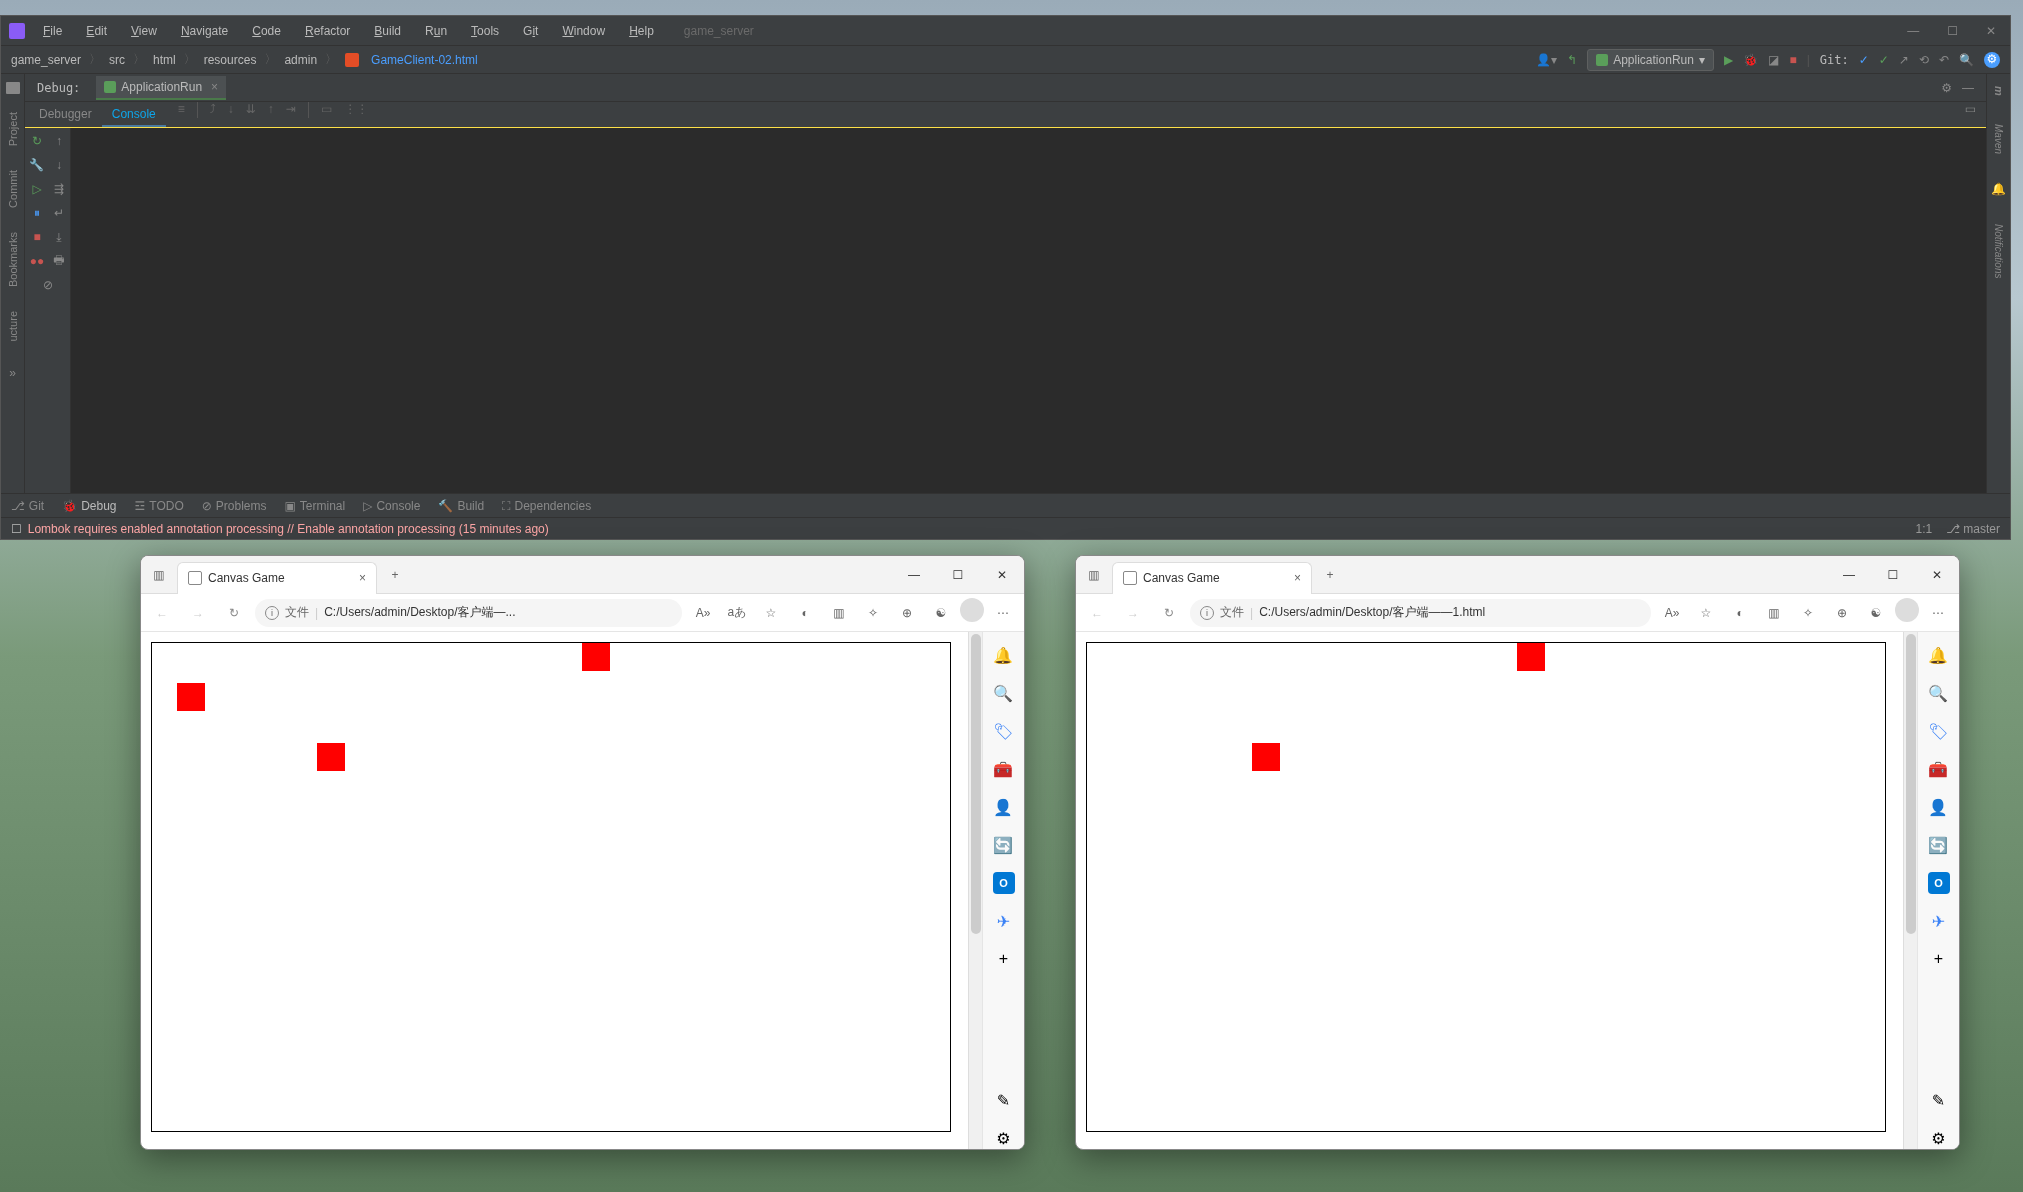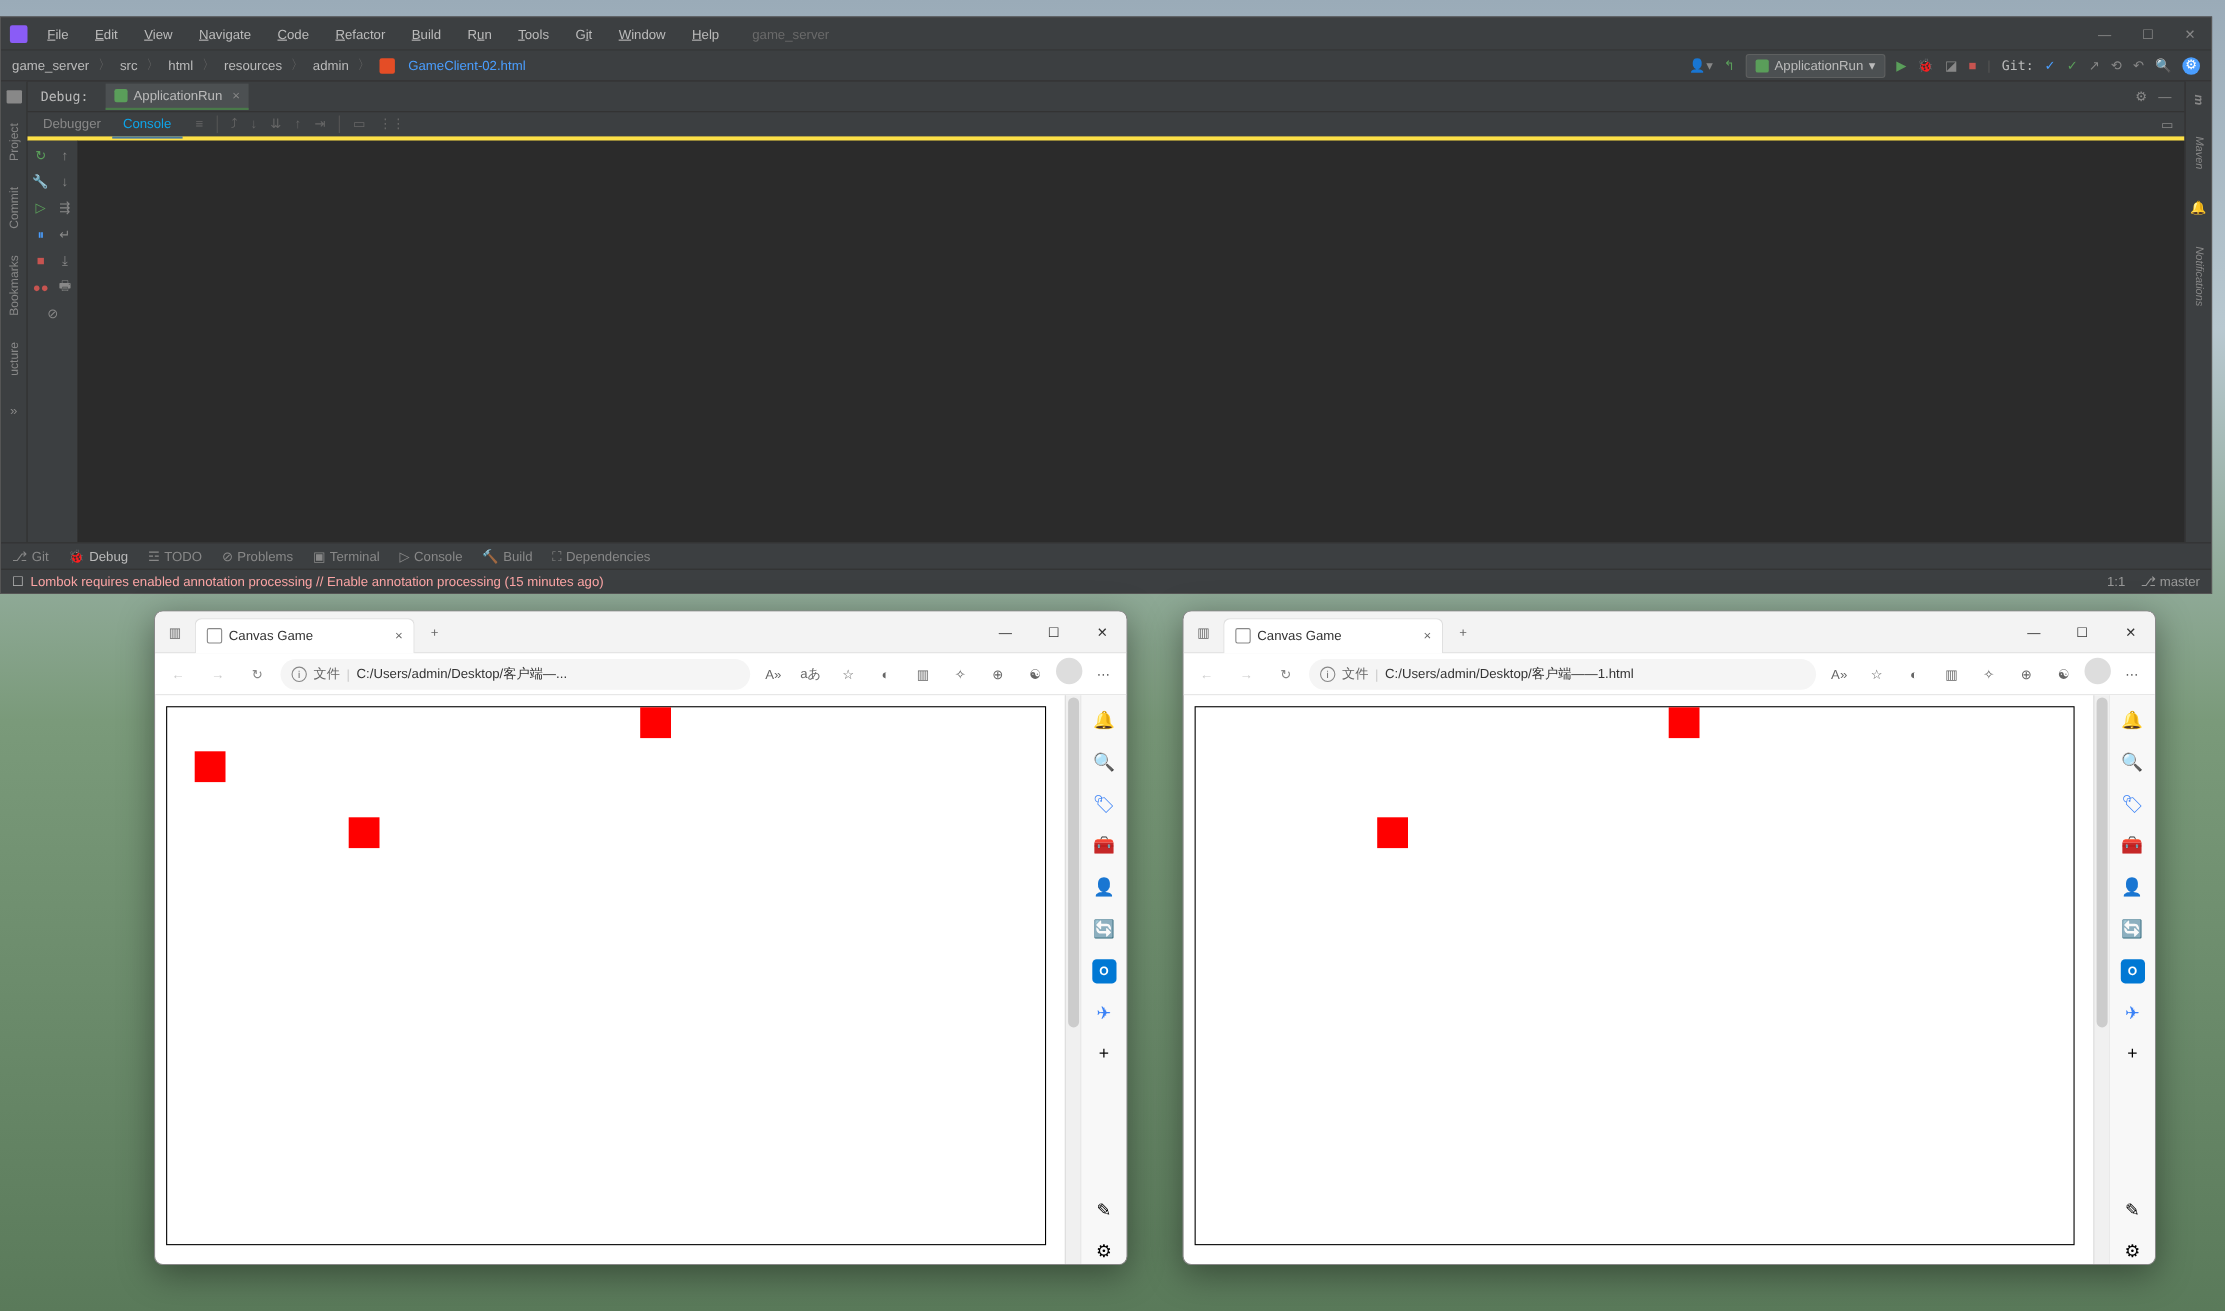--- a/index.html
+++ b/index.html
@@ -34,21 +34,21 @@
 .rightbar{width:24px;background:#3c3f41;border-left:1px solid #323232;display:flex;flex-direction:column;align-items:center;padding-top:12px;gap:28px}
 .rightbar .vtab{writing-mode:vertical-rl;color:#888;font-size:11px;cursor:pointer;font-style:italic}
 .rightbar .bell{color:#888}
 .main{flex:1;display:flex;flex-direction:column;background:#2b2b2b}
 .dbg-head{height:28px;background:#3c3f41;display:flex;align-items:center;padding:0 12px;border-bottom:1px solid #323232}
 .dbg-head .lbl{color:#bbb;font-weight:500;font-family:'Consolas',monospace}
 .dbg-head .tab{margin-left:16px;padding:4px 8px;background:#4c5052;color:#bbb;display:flex;align-items:center;gap:5px;border-bottom:2px solid #4a7a4a}
 .dbg-head .cls{margin-left:4px;color:#888;cursor:pointer}
 .dbg-head .rt{margin-left:auto;display:flex;gap:10px;color:#888}
 .dbg-head .rt span{cursor:pointer}
-.dbg-tb{height:26px;background:#3c3f41;display:flex;align-items:center;border-bottom:4px solid #fde047}
+.dbg-tb{height:26px;background:#3c3f41;display:flex;border-bottom:1px solid #fde047}
 .dbg-left{width:46px;display:flex;flex-direction:column;align-items:center;padding-top:6px;gap:10px}
 .dbg-left .row{display:flex;gap:8px;width:100%;justify-content:center}
 .dbg-left .ic{width:14px;height:14px;color:#888;cursor:pointer;display:flex;align-items:center;justify-content:center}
 .dbg-left .pause{color:#4a9eff}
 .dbg-left .stop{color:#c75450}
 .dbg-tabs{display:flex;gap:0;margin-left:4px}
 .dbg-tabs .t{padding:5px 10px;color:#888;cursor:pointer}
 .dbg-tabs .t.active{color:#0ea5e9;border-bottom:2px solid #4a7a9e}
 .dbg-icons{display:flex;gap:12px;margin-left:12px;color:#666}
 .dbg-icons span{cursor:pointer}

